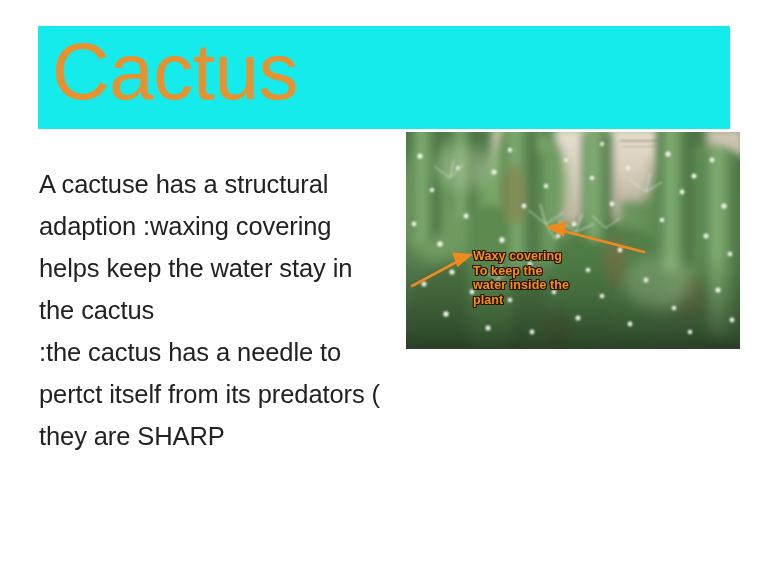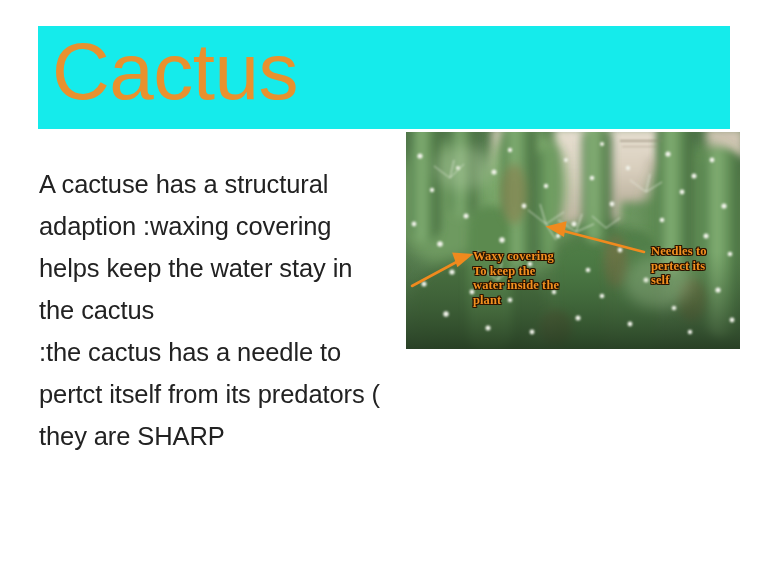--- a/index.html
+++ b/index.html
@@ -76,21 +76,21 @@
     position: absolute;
     left: 0; top: 0;
     width: 334px;
     height: 217px;
     display: block;
   }
 
   
   .annot {
     position: absolute;
-    font-family: Liberation Serif, serif;
+    font-family: Liberation Sans, sans-serif;
     font-weight: bold;
     font-size: 12.5px;
     line-height: 14.5px;
     color: #f2901f;
     letter-spacing: 0.1px;
     text-shadow:
        1px  0   0 #2b1400,
       -1px  0   0 #2b1400,
        0    1px 0 #2b1400,
        0   -1px 0 #2b1400,
@@ -287,18 +287,15 @@
         <line x1="238" y1="120" x2="150" y2="97"></line>
         <polygon points="143,95 159,91 157,103"></polygon>
       </g>
     </svg>
 
     <div class="annot" id="annot-waxy">Waxy covering
 To keep the
 water inside the
 plant</div>
 
-    <div class="annot" id="annot-needles">Needles to
-pertect its
-self</div>
   </div>
 
 </div>
 
 </body></html>

